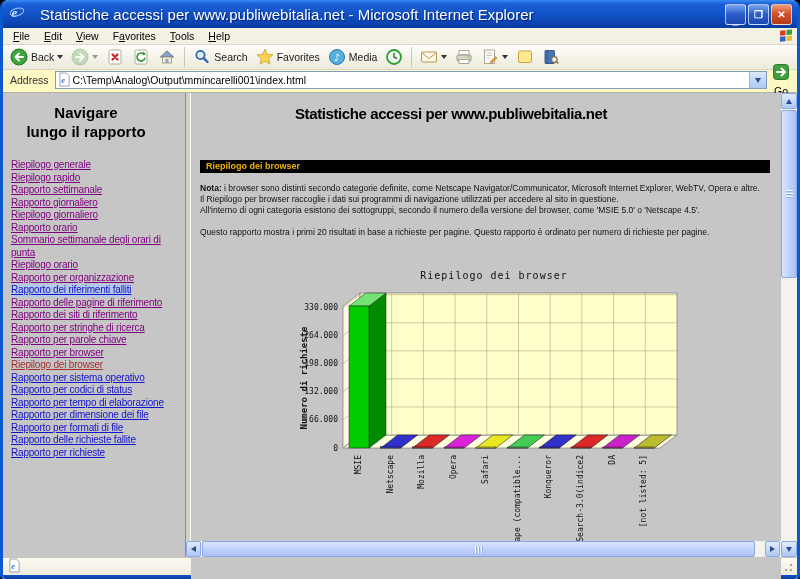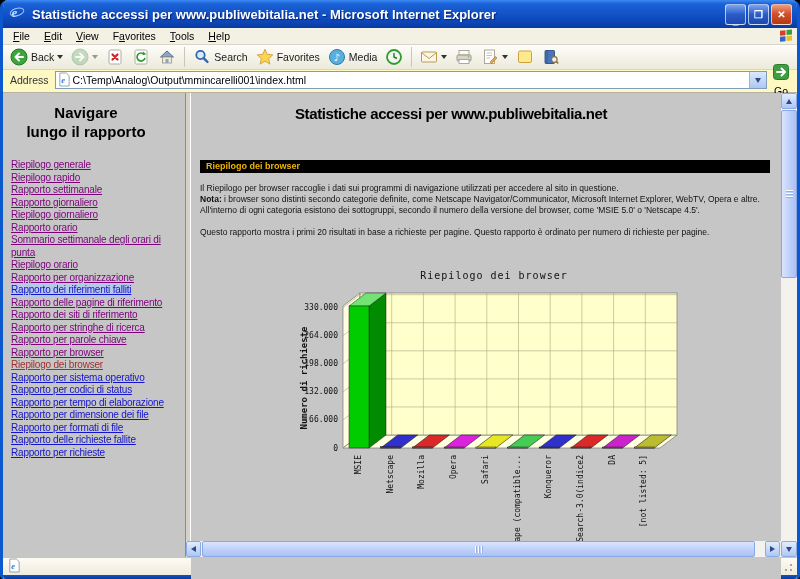--- a/index.html
+++ b/index.html
@@ -4,21 +4,21 @@
 <style>
   * { margin:0; padding:0; box-sizing:border-box; }
   html,body { width:800px; height:579px; font-family:"Liberation Sans",sans-serif; }
   body { position:relative; background:#000; overflow:hidden; }
   .window { position:absolute; inset:0; background:#c6c6c6;
     border-left:3px solid var(--window-border,#0c59cf); border-right:3px solid var(--window-border,#0c59cf);
     border-radius:8px 8px 4px 4px; overflow:hidden; }
   
   .titlebar { height:28px; display:flex; align-items:center; padding:0 5px 0 6px;
     background:linear-gradient(180deg,#3b8af3 0%,#1a61d6 14%,#1150c4 55%,#0a40ad 90%,#0b3a99 100%); }
-  .title-text { color:#fff; font-weight:bold; font-size:13px; margin-left:7px; flex:1;
+  .title-text { color:#fff; font-weight:normal; font-size:15px; margin-left:15px; flex:1;
     white-space:nowrap; overflow:hidden; text-shadow:1px 1px 1px #00237a; }
   .wb { width:21px; height:21px; margin-left:2px; border:1px solid rgba(255,255,255,.65); border-radius:3px;
     color:#fff; font-size:10px; font-weight:bold; display:flex; align-items:center; justify-content:center;
     background:linear-gradient(180deg,#7ba4ef,#2a5cc8 50%,#1d49b0); cursor:pointer; }
   .wb.close { background:linear-gradient(180deg,#eb9f7d,#d6502c 45%,#b23a16); }
   .wb.min span { align-self:flex-end; line-height:6px; }
   
   .menubar { height:17px; background:#f3f1e4; border-bottom:1px solid #d9d5c9; display:flex;
     align-items:center; padding:0 3px; font-size:10.5px; }
   .menu-item { padding:1px 7px; cursor:default; }
@@ -326,22 +326,22 @@
           <a class="nav-link unvisited">Rapporto per richieste</a>
         </div>
     </div>
     <div class="frame-divider"></div>
     <div class="main">
       <div class="main-heading-wrap">
         <div class="main-heading">Statistiche accessi per www.publiwebitalia.net</div>
       </div>
       <div class="section-bar">Riepilogo dei browser</div>
       <div class="paras">
+          <div class="pline"><b>Nota:</b><span> i browser sono distinti secondo categorie definite, come Netscape Navigator/Communicator, Microsoft Internet Explorer, WebTV, Opera e altre.</span></div>
           <div class="pline"><span>Il Riepilogo per browser raccoglie i dati sui programmi di navigazione utilizzati per accedere al sito in questione.</span></div>
-          <div class="pline"><b>Nota:</b><span> i browser sono distinti secondo categorie definite, come Netscape Navigator/Communicator, Microsoft Internet Explorer, WebTV, Opera e altre.</span></div>
           <div class="pline"><span>All'interno di ogni categoria esistono dei sottogruppi, secondo il numero della versione del browser, come 'MSIE 5.0' o 'Netscape 4.5'.</span></div>
           <div class="pline gap"><span>Questo rapporto mostra i primi 20 risultati in base a richieste per pagine. Questo rapporto è ordinato per numero di richieste per pagine.</span></div>
         </div>
       <div class="chart-wrap">
         <svg width="400" height="278" viewBox="0 0 400 278">
             <polygon points="58,43 75,30 75,172 58,185" fill="#ffffdf" stroke="#777" stroke-width="0.7"></polygon>
             <polygon points="58,185 75,172 392,172 375,185" fill="#ffffdf" stroke="#777" stroke-width="0.7"></polygon>
             <rect x="75" y="30" width="317" height="142" fill="#ffffcc" stroke="#777" stroke-width="0.7"></rect>
             <line x1="58" y1="185" x2="75" y2="172" stroke="#a8a880" stroke-width="0.6"></line>
             <text x="53" y="187.5" text-anchor="end" class="ctick">0</text>

